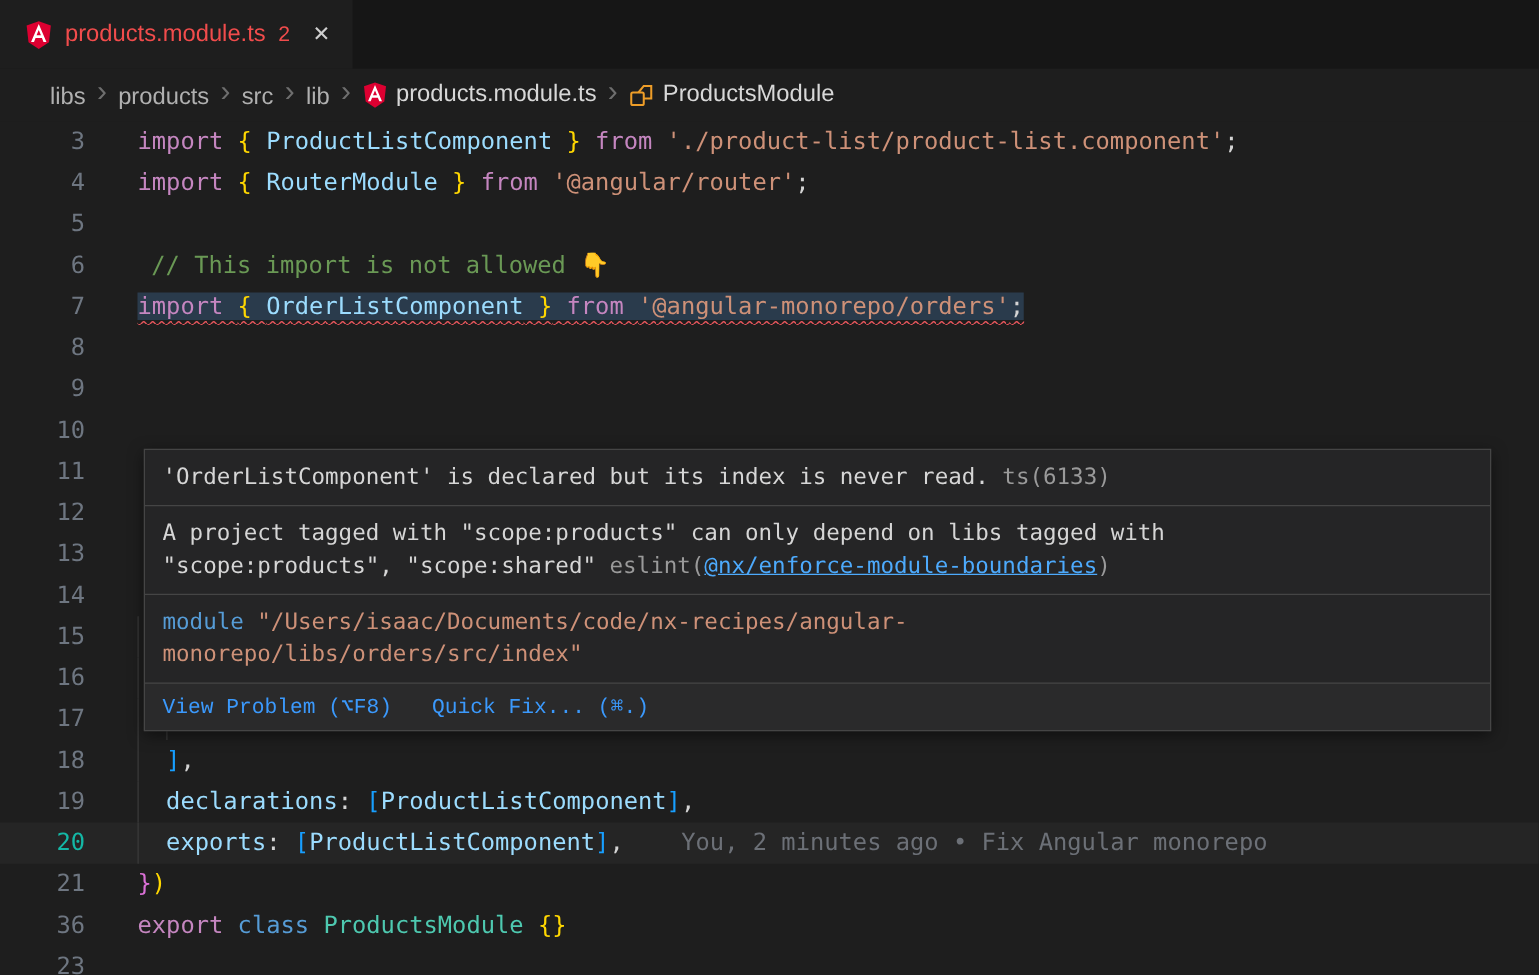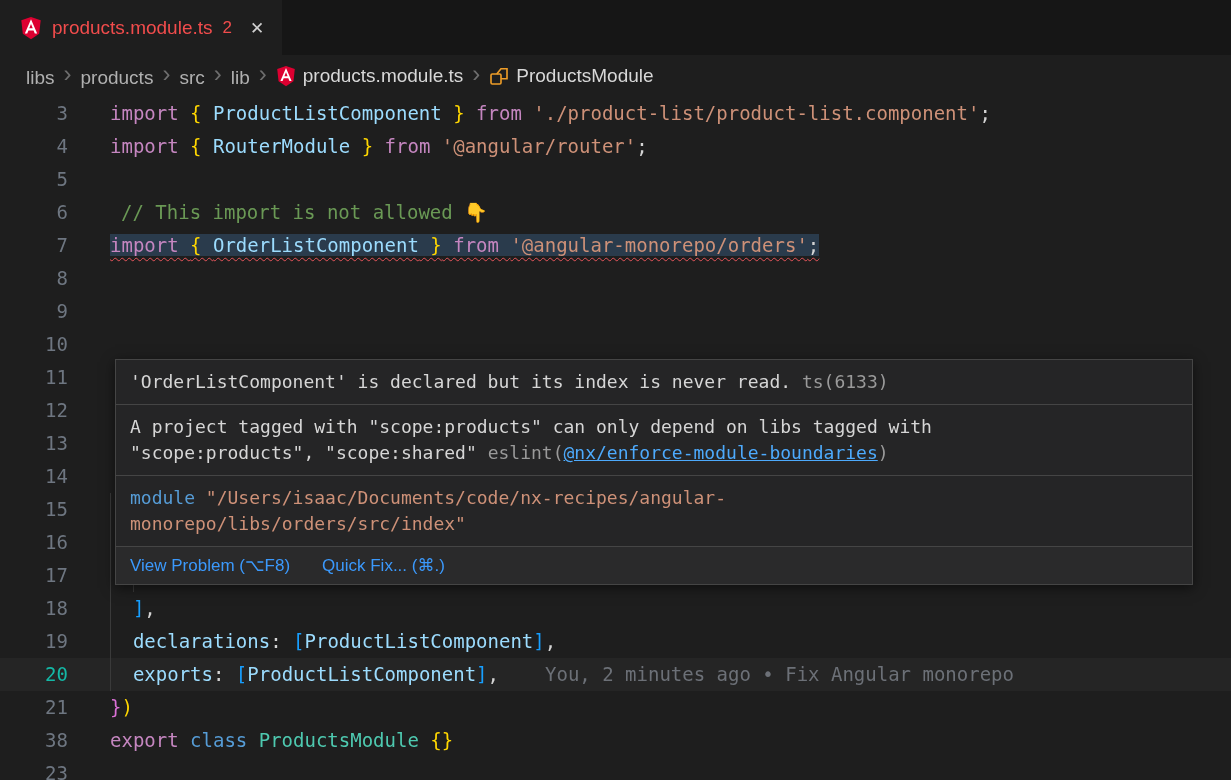--- a/index.html
+++ b/index.html
@@ -10,21 +10,21 @@
   .tabbar { height:55px; background:#161616; display:flex; align-items:stretch; }
   .tab { display:flex; align-items:center; gap:10px; padding:0 18px 0 20px;
          background:#1e1e1e; cursor:pointer; }
   .tab-title { color:#f14c4c; font-size:19px; font-family:"Liberation Sans",sans-serif; }
   .tab-badge { color:#f14c4c; font-size:17px; font-family:"Liberation Sans",sans-serif; }
   .tab-close { color:#cfcfcf; font-size:17px; margin-left:8px; cursor:pointer;
                font-family:"DejaVu Sans",sans-serif; }
   .ng-icon { display:inline-flex; align-items:center; }
 
   
-  .breadcrumb { height:42px; display:flex; align-items:center; padding-left:26px;
+  .breadcrumb { height:42px; display:flex; align-items:center; padding-left:40px;
                 background:#1e1e1e; font-family:"Liberation Sans",sans-serif;
                 font-size:19px; color:#b0b0b0; white-space:nowrap; }
   .crumb { color:#b0b0b0; cursor:pointer; display:inline-flex; align-items:center; gap:7px; }
   .crumb.bright { color:#d8d8d8; }
   .chev { color:#6e6e6e; font-size:24px; margin:0 9px; line-height:1; position:relative; top:-2px; }
 
   
   .editor { position:relative; }
   .row { display:flex; height:33px; line-height:33px; font-size:19px; cursor:text; }
   .row.active { background:rgba(255,255,255,.035); }
@@ -55,21 +55,21 @@
 
   
   .hover { position:absolute; left:115px; top:262px; width:1078px; z-index:10;
            background:#252526; border:1px solid #454545;
            box-shadow:0 3px 12px rgba(0,0,0,.55); font-size:18px; }
   .hover-section { padding:9px 14px; }
   .hover-section + .hover-section { border-top:1px solid #454545; }
   .hover-line { line-height:26px; white-space:pre; }
   .hover-actions { border-top:1px solid #454545; background:#2a2a2b;
                    padding:8px 14px; display:flex; gap:32px;
-                   font-family:Liberation Sans, sans-serif; font-size:17px; }
+                   font-family:Liberation Mono, monospace; font-size:17px; }
   .hover-action { color:#3b99fc; cursor:pointer; }
 
   .class-icon { display:inline-flex; align-items:center; }
 </style>
 </head>
 <body>
 
 <div class="tabbar">
   <div class="tab">
     <span class="ng-icon">
@@ -179,21 +179,21 @@
       </div>
       <div class="row active">
         <div class="gutter">20</div>
         <div class="code"><i class="guide" style="left: 0ch;"></i><span>  <span class="tok-var">exports</span><span class="tok-pun">: </span><span class="tok-b3">[</span><span class="tok-var">ProductListComponent</span><span class="tok-b3">]</span><span class="tok-pun">,</span></span><span class="blame">You, 2 minutes ago • Fix Angular monorepo</span></div>
       </div>
       <div class="row">
         <div class="gutter">21</div>
         <div class="code"><span><span class="tok-b2">}</span><span class="tok-b1">)</span></span></div>
       </div>
       <div class="row">
-        <div class="gutter">38</div>
+        <div class="gutter">36</div>
         <div class="code"><span><span class="tok-kw">export </span><span class="tok-kwb">class </span><span class="tok-cls">ProductsModule </span><span class="tok-b1">{}</span></span></div>
       </div>
       <div class="row">
         <div class="gutter">23</div>
         <div class="code"><span></span></div>
       </div>
     </div>
 
   <div class="hover">
     <div>

